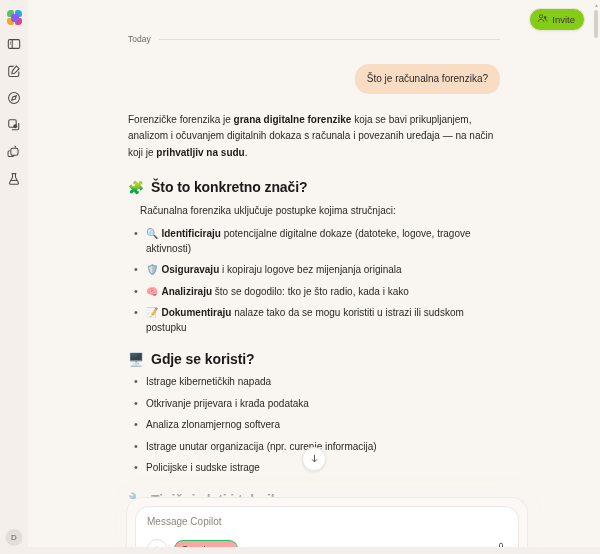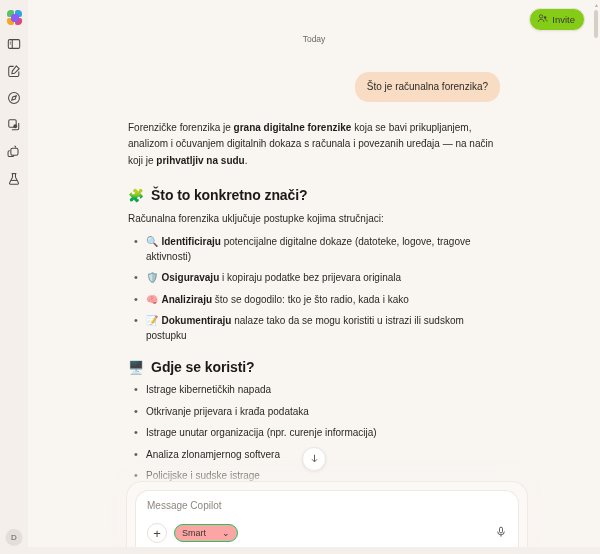--- a/index.html
+++ b/index.html
@@ -78,21 +78,21 @@
   }
   #scroll-arrow-top { top: -5px; }
   #scroll-arrow-bot { bottom: -5px; }
 
   #conv {
     position: absolute; top: 0; left: 0; right: 0; bottom: 0;
     padding: 34px 100px 0 100px;
   }
 
   
-  #today-row { display: flex; align-items: center; gap: 8px; margin-bottom: 20px; flex-direction: column; }
+  #today-row { display: flex; align-items: center; gap: 8px; margin-bottom: 20px; }
   #today-label { font-size: 8.5px; color: #6d6862; white-space: nowrap; }
   #today-line { flex: 1; height: 1px; background: #e6ded6; }
 
   
   #user-row { display: flex; justify-content: flex-end; margin-bottom: 18px; }
   #user-bubble {
     background: #f9dcc4;
     color: #2e2b28;
     font-size: 10px;
     padding: 8px 12px;
@@ -108,21 +108,21 @@
   }
   #assistant p.intro b { font-weight: 700; color: #1e1c1a; }
 
   h2.section-h {
     font-size: 14px; font-weight: 700; color: #1c1a18;
     display: flex; align-items: center; gap: 7px;
     margin: 6px 0 8px 0; letter-spacing: -.1px;
   }
   h2.section-h .emo { font-size: 13px; line-height: 1; }
 
-  p.lead { font-size: 10px; color: #2b2825; margin-bottom: 9px; line-height: 1.5; }
+  p.lead { font-size: 10px; color: #2b2825; margin-bottom: 9px; line-height: 1.5; margin-left: 12px; }
 
   ul.blist { list-style: none; margin: 0 0 16px 0; padding: 0; }
   ul.blist li {
     position: relative;
     font-size: 10px; line-height: 1.45; color: #2b2825;
     padding-left: 18px; margin-bottom: 7px;
   }
   ul.blist li::before {
     content: "•"; position: absolute; left: 6px; top: -1px;
     color: #5e5a55; font-size: 11px;
@@ -151,21 +151,21 @@
     padding: 8px 8px 0 8px;
     z-index: 9;
     box-shadow: 0 -6px 18px rgba(249,245,241,0.95);
   }
   #composer-inner {
     background: #ffffff;
     border: 1px solid #efe9e3;
     border-bottom: none;
     border-radius: 14px 14px 0 0;
     padding: 9px 11px 0 11px;
-    height: 64px;
+    height: 48px;
   }
   #composer-placeholder { font-size: 10px; color: #8d8780; margin-bottom: 12px; }
   #composer-toolbar { display: flex; align-items: center; gap: 7px; }
   #plus-btn {
     width: 20px; height: 20px; border-radius: 50%;
     border: 1px solid #e7e1db; background: #fff;
     display: flex; align-items: center; justify-content: center;
     cursor: pointer; color: #4a4743; font-size: 13px; line-height: 1;
   }
   #smart-btn {
@@ -285,35 +285,35 @@
         <p class="intro" id="intro-para"><span>Forenzičke forenzika je </span><b>grana digitalne forenzike</b><span> koja se bavi prikupljanjem, analizom i očuvanjem digitalnih dokaza s računala i povezanih uređaja — na način koji je </span><b>prihvatljiv na sudu</b><span>.</span></p>
         <div id="sections-host">
             <div>
               <h2 class="section-h">
                 <span class="emo">🧩</span>
                 <span>Što to konkretno znači?</span>
               </h2>
               <p class="lead">Računalna forenzika uključuje postupke kojima stručnjaci:</p>
               <ul class="blist">
                 <li><span class="emo">🔍</span><b>Identificiraju</b><span> potencijalne digitalne dokaze (datoteke, logove, tragove aktivnosti)</span></li>
-                <li><span class="emo">🛡️</span><b>Osiguravaju</b><span> i kopiraju podatke bez prijevara originala</span></li>
+                <li><span class="emo">🛡️</span><b>Osiguravaju</b><span> i kopiraju logove bez mijenjanja originala</span></li>
                 <li><span class="emo">🧠</span><b>Analiziraju</b><span> što se dogodilo: tko je što radio, kada i kako</span></li>
                 <li><span class="emo">📝</span><b>Dokumentiraju</b><span> nalaze tako da se mogu koristiti u istrazi ili sudskom postupku</span></li>
               </ul>
             </div>
             <div>
               <h2 class="section-h">
                 <span class="emo">🖥️</span>
                 <span>Gdje se koristi?</span>
               </h2>
               <ul class="blist">
                 <li><span>Istrage kibernetičkih napada</span></li>
                 <li><span>Otkrivanje prijevara i krađa podataka</span></li>
+                <li><span>Analiza zlonamjernog softvera</span></li>
                 <li><span>Istrage unutar organizacija (npr. curenje informacija)</span></li>
-                <li><span>Analiza zlonamjernog softvera</span></li>
                 <li><span>Policijske i sudske istrage</span></li>
               </ul>
             </div>
             <div>
               <h2 class="section-h">
                 <span class="emo">🔧</span>
                 <span>Tipični alati i tehnike</span>
               </h2>
               <ul class="blist">
                 <li><span>Forenzičke kopije diskova (bit-po-bit)</span></li>

